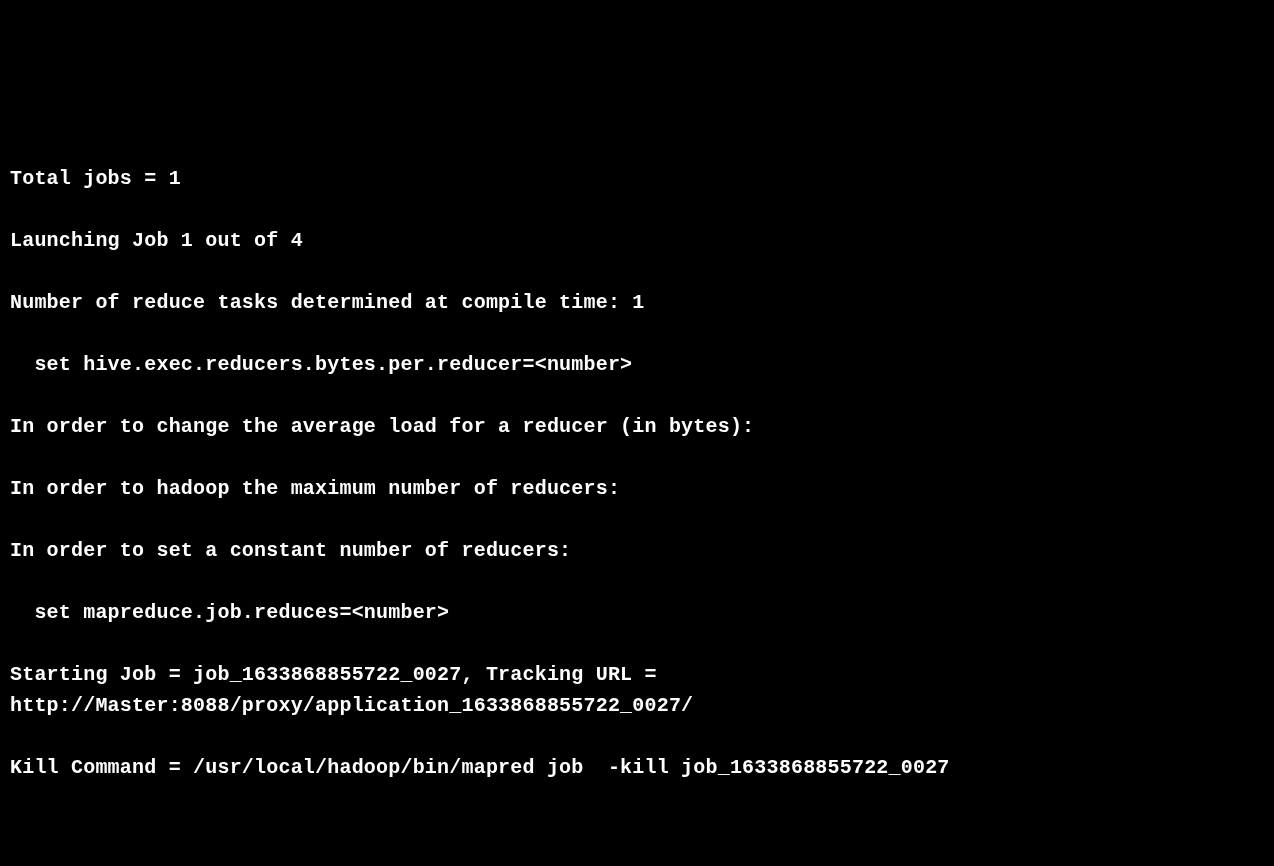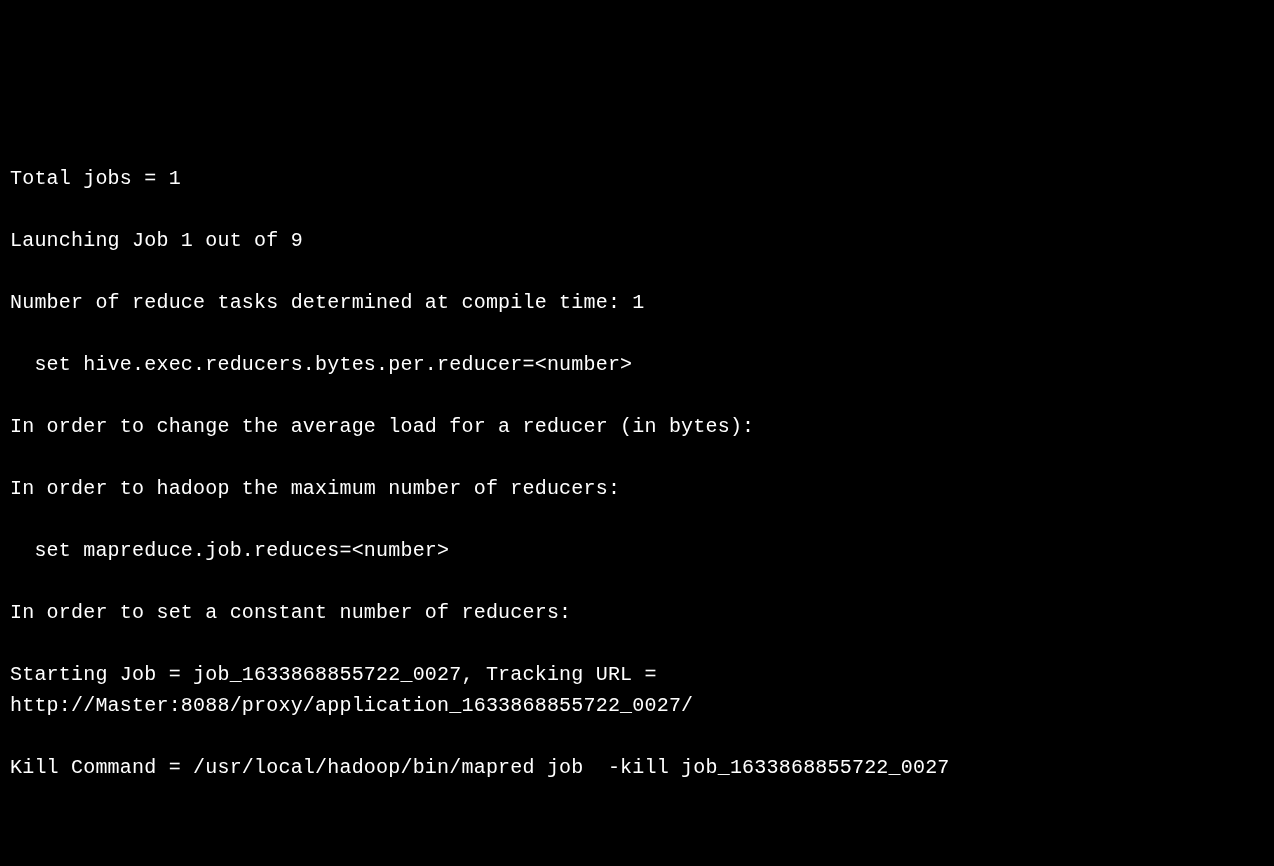--- a/index.html
+++ b/index.html
@@ -19,36 +19,37 @@
       width: 1274px;
       height: 866px;
       overflow: hidden;
       letter-spacing: 0.2px;
     }
     .terminal-output {
       display: block;
     }
     .line {
       display: block;
+      font-weight: bold;
     }
   </style>
 </head>
 <body>
 
 
 
 <div class="terminal-output">
 <span class="line">Total jobs = 1</span>
-<span class="line">Launching Job 1 out of 9</span>
+<span class="line">Launching Job 1 out of 4</span>
 <span class="line">Number of reduce tasks determined at compile time: 1</span>
 <span class="line">  set hive.exec.reducers.bytes.per.reducer=&lt;number&gt;</span>
 <span class="line">In order to change the average load for a reducer (in bytes):</span>
 <span class="line">In order to hadoop the maximum number of reducers:</span>
+<span class="line">In order to set a constant number of reducers:</span>
 <span class="line">  set mapreduce.job.reduces=&lt;number&gt;</span>
-<span class="line">In order to set a constant number of reducers:</span>
 <span class="line">Starting Job = job_1633868855722_0027, Tracking URL = http://Master:8088/proxy/application_1633868855722_0027/</span>
 <span class="line">Kill Command = /usr/local/hadoop/bin/mapred job  -kill job_1633868855722_0027</span>
 
 
 
 
 
 
 
 

